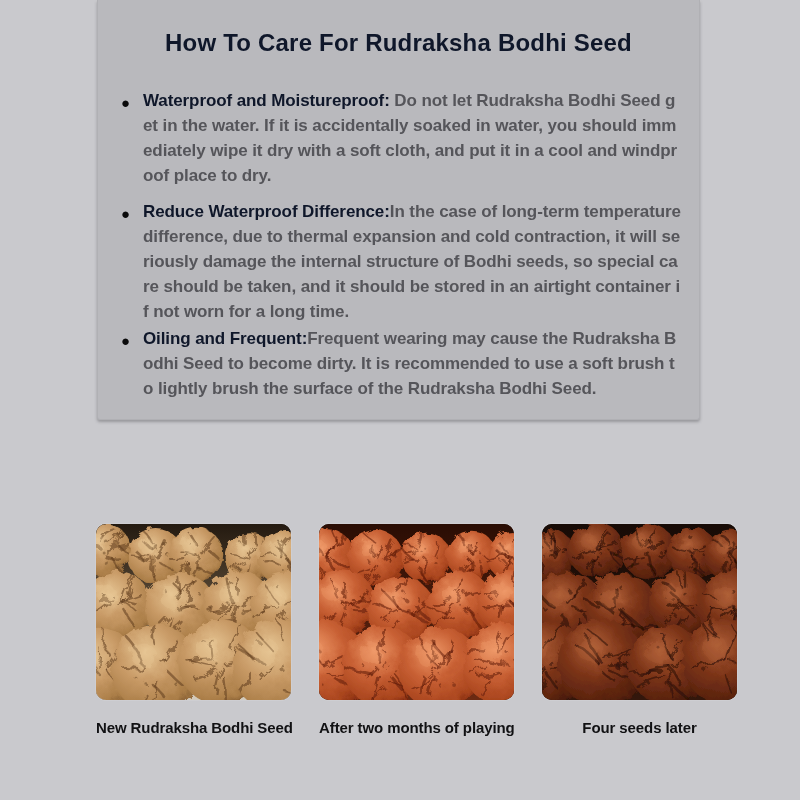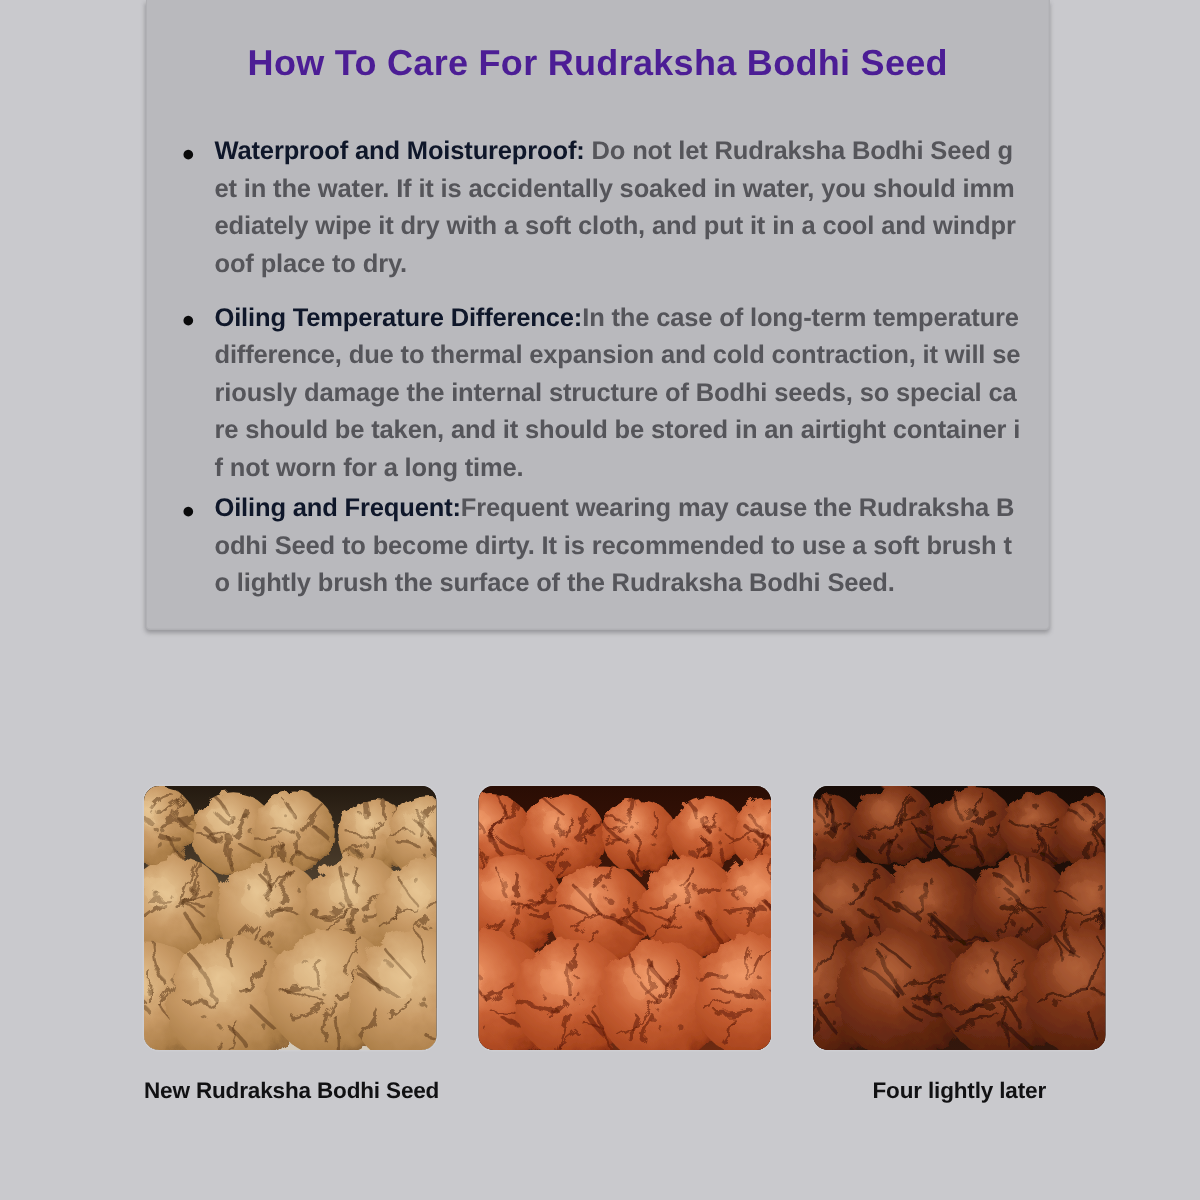--- a/index.html
+++ b/index.html
@@ -13,21 +13,21 @@
     position:absolute;left:97px;top:0;width:603px;height:420px;
     box-sizing:border-box;
     background:#b9b9bd;
     border:1px solid #b0b0b4;border-top:none;
     border-radius:0 0 3px 3px;
     box-shadow:0 2px 3px rgba(90,90,95,.45);
   }
   .card h1{
     margin:31px 0 0 0;
     text-align:center;
-    font-size:24px;line-height:24px;font-weight:700;color:#4c1d95;
+    font-size:24px;line-height:24px;font-weight:700;color:#0f172a;
     letter-spacing:.2px;
   }
   .bullets{margin-top:33px;}
   .bullet{
     position:relative;
     padding-left:45px;padding-right:16px;
     color:#55555a;
     font-size:17px;line-height:25px;font-weight:700;
     letter-spacing:-0.1px;
     word-break:break-all;
@@ -61,21 +61,21 @@
 </head>
 <body>
 
 <section class="card">
   <h1>How To Care For Rudraksha Bodhi Seed</h1>
   <div class="bullets">
     <div class="bullet b1">
       <span class="dot">●</span><span class="hd">Waterproof and Moistureproof: </span><span>Do not let Rudraksha Bodhi Seed get in the water. If it is accidentally soaked in water, you should immediately wipe it dry with a soft cloth, and put it in a cool and windproof place to dry.</span>
     </div>
     <div class="bullet b2">
-      <span class="dot">●</span><span class="hd">Oiling Temperature Difference:</span><span>In the case of long-term temperature difference, due to thermal expansion and cold contraction, it will seriously damage the internal structure of Bodhi seeds, so special care should be taken, and it should be stored in an airtight container if not worn for a long time.</span>
+      <span class="dot">●</span><span class="hd">Reduce Waterproof Difference:</span><span>In the case of long-term temperature difference, due to thermal expansion and cold contraction, it will seriously damage the internal structure of Bodhi seeds, so special care should be taken, and it should be stored in an airtight container if not worn for a long time.</span>
     </div>
     <div class="bullet b3">
       <span class="dot">●</span><span class="hd">Oiling and Frequent:</span><span>Frequent wearing may cause the Rudraksha Bodhi Seed to become dirty. It is recommended to use a soft brush to lightly brush the surface of the Rudraksha Bodhi Seed.</span>
     </div>
   </div>
 </section>
 
 <section class="gallery">
   <figure>
     <div class="photo">
@@ -667,20 +667,21 @@
               <circle cx="195.8" cy="135.6" r="1.7" fill="#5c1a08" opacity="0.45"></circle>
               <circle cx="186.8" cy="127.5" r="1.4" fill="#5c1a08" opacity="0.45"></circle>
               <circle cx="168.9" cy="158.2" r="0.9" fill="#5c1a08" opacity="0.45"></circle>
               <circle cx="187.9" cy="140.1" r="1.6" fill="#5c1a08" opacity="0.45"></circle>
               <circle cx="184.1" cy="139.6" r="2.1" fill="#5c1a08" opacity="0.45"></circle>
               <circle cx="172.41779210792853" cy="126.74552183726803" r="11.584786705654116" fill="#f09a6a" opacity="0.3"></circle>
             </g>
           </g>
         </svg>
       </div>
+    <figcaption>After two months of playing</figcaption>
   </figure>
   <figure>
     <div class="photo">
         <svg viewBox="0 0 195 176" preserveAspectRatio="xMidYMid slice">
           <defs>
             <linearGradient id="bg2" x1="0" y1="0" x2="0" y2="1">
               <stop offset="0" stop-color="#170b06"></stop>
               <stop offset="1" stop-color="#33170c"></stop>
             </linearGradient>
             <radialGradient id="sg2" cx="0.4" cy="0.32" r="0.78">
@@ -965,15 +966,15 @@
               <circle cx="165.9" cy="144.4" r="0.9" fill="#260c04" opacity="0.45"></circle>
               <circle cx="163.2" cy="146.5" r="2.1" fill="#260c04" opacity="0.45"></circle>
               <circle cx="203.2" cy="147.6" r="1.7" fill="#260c04" opacity="0.45"></circle>
               <circle cx="201.8" cy="125.1" r="1.4" fill="#260c04" opacity="0.45"></circle>
               <circle cx="167.1" cy="115.3" r="1.3" fill="#260c04" opacity="0.45"></circle>
               <circle cx="172.6749732167622" cy="123.52559592659175" r="12.30823735993598" fill="#b06038" opacity="0.3"></circle>
             </g>
           </g>
         </svg>
       </div>
-    <figcaption>Four lightly later</figcaption>
+    <figcaption>Four seeds later</figcaption>
   </figure>
 </section>
 
 </body></html>

